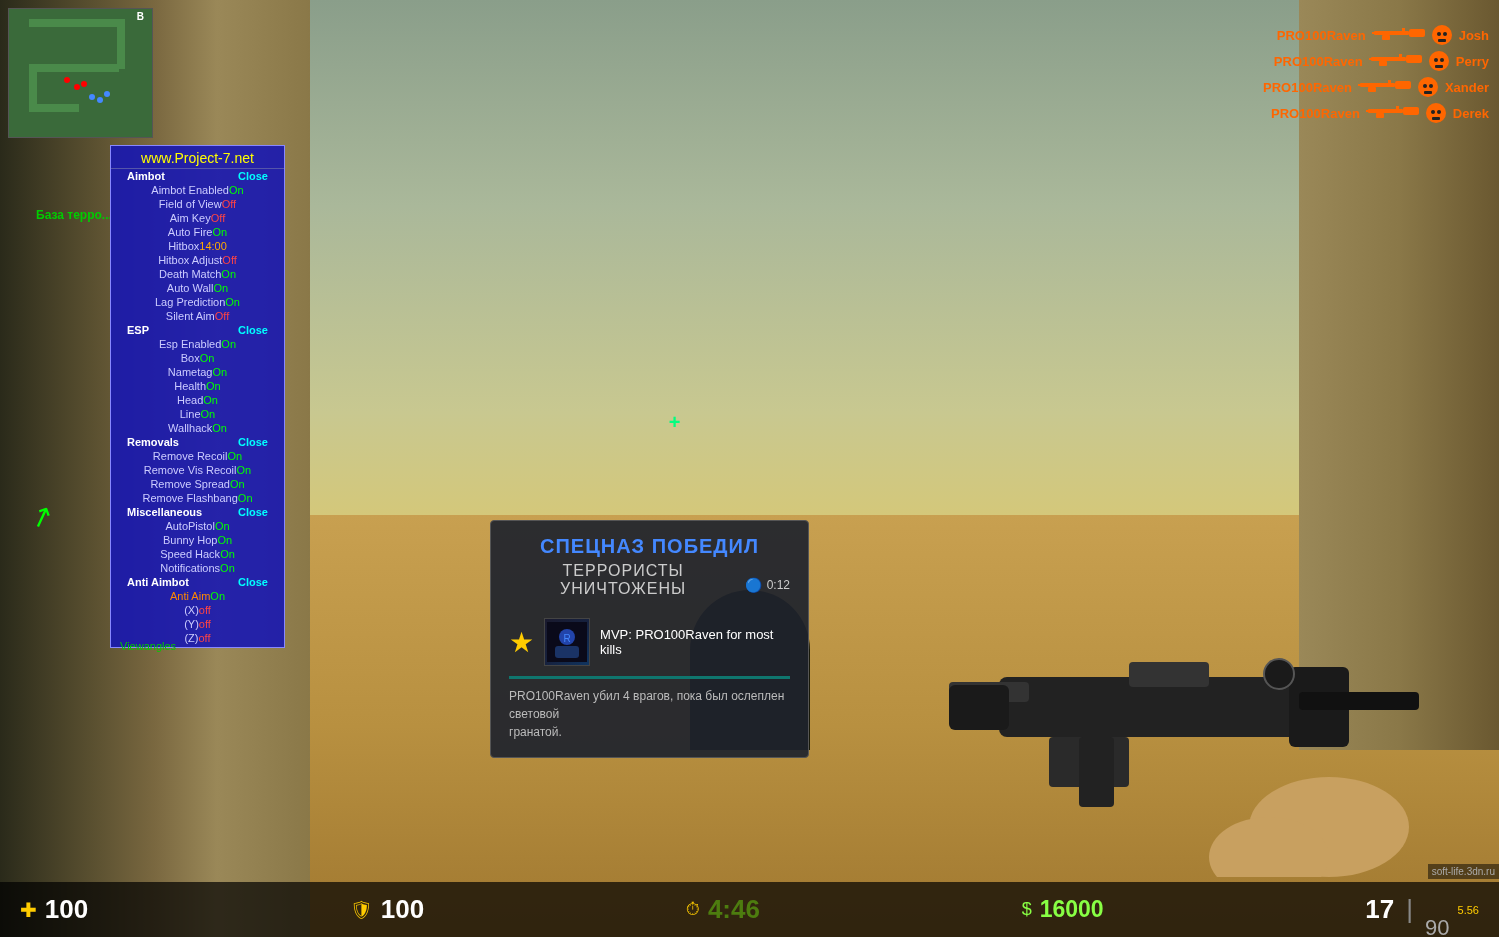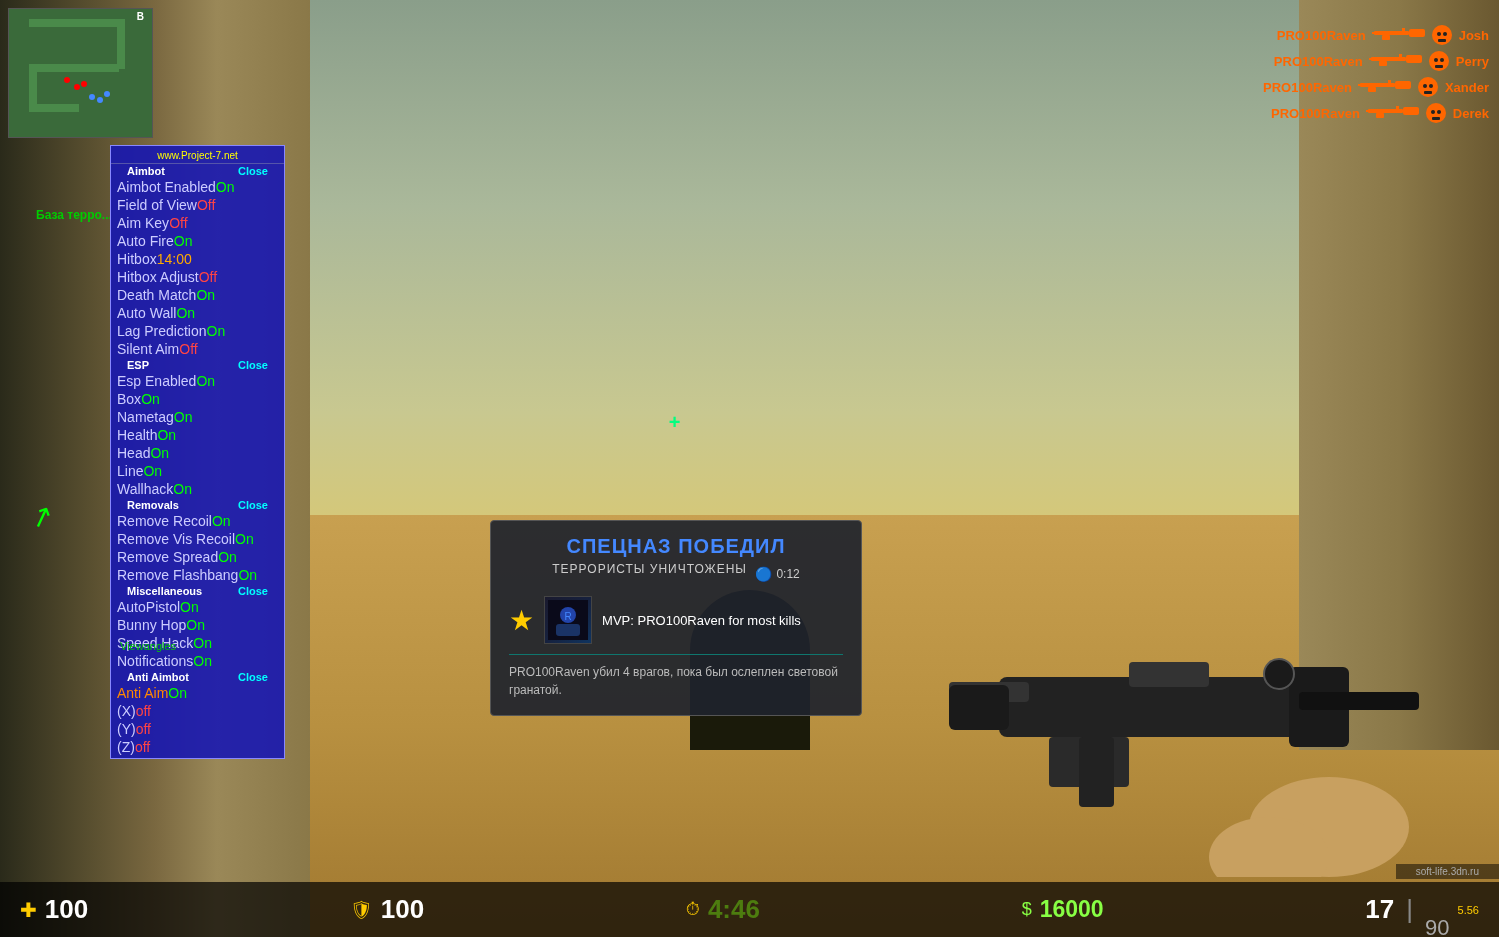--- a/index.html
+++ b/index.html
@@ -125,44 +125,44 @@
       left: 110px;
       width: 175px;
       background: rgba(20, 20, 180, 0.88);
       border: 1px solid #8888ff;
       font-size: 11px;
       padding: 2px 0;
     }
     .menu-url {
       text-align: center;
       color: #ffff00;
-      font-size: 10px;
+      font-size: 14px;
       padding: 2px 0;
       border-bottom: 1px solid #5555aa;
     }
     .menu-section-header {
       display: flex;
       justify-content: space-between;
       padding: 1px 16px;
       color: #ffffff;
       font-weight: bold;
       font-size: 11px;
     }
     .menu-section-header .section-name {
       color: #ffffff;
     }
     .menu-section-header .close-btn {
       color: #00ffff;
     }
     .menu-row {
       display: flex;
-      justify-content: flex-start;
+      justify-content: center;
       padding: 1px 6px;
       color: #ccccff;
-      font-size: 14px;
+      font-size: 11px;
     }
     .menu-row .val-on { color: #00ff00; }
     .menu-row .val-off { color: #ff4444; }
     .menu-row .val-num { color: #ffaa00; }
     .menu-section-header.esp-header .section-name { color: #ffffff; }
     .menu-row.anti-aim-row { color: #ff8800; }
 
     
     .terror-base {
       position: absolute;
@@ -232,38 +232,38 @@
       font-size: 13px;
       font-weight: bold;
       margin-left: 6px;
     }
 
     
     #win-panel {
       position: absolute;
       top: 520px;
       left: 490px;
-      width: 372px;
+      width: 319px;
       background: rgba(30, 35, 45, 0.92);
       border: 1px solid #555;
       border-radius: 4px;
       padding: 14px 18px 16px;
     }
     .win-title {
       text-align: center;
       color: #4488ff;
       font-size: 20px;
       font-weight: bold;
       letter-spacing: 1px;
       margin-bottom: 4px;
     }
     .win-subtitle {
       text-align: center;
       color: #cccccc;
-      font-size: 12px;
+      font-size: 16px;
       letter-spacing: 1px;
       margin-bottom: 10px;
     }
     .win-timer {
       display: inline-flex;
       align-items: center;
       gap: 4px;
       color: #cccccc;
       font-size: 12px;
     }
@@ -302,21 +302,21 @@
       font-size: 20px;
     }
     .win-mvp-text {
       color: #ffffff;
       font-size: 13px;
     }
     .win-description {
       color: #bbbbbb;
       font-size: 12px;
       line-height: 1.5;
-      border-top: 1px solid #0f766e;
+      border-top: 3px solid #0f766e;
       padding-top: 8px;
     }
     .win-subtitle-row {
       display: flex;
       justify-content: center;
       align-items: center;
       gap: 8px;
     }
 
     
@@ -390,21 +390,21 @@
     }
 
     
     .watermark {
       position: absolute;
       bottom: 58px;
       right: 0;
       background: rgba(0,0,0,0.5);
       color: #aaaaaa;
       font-size: 10px;
-      padding: 2px 20px;
+      padding: 2px 4px;
     }
   </style>
 </head>
 <body>
 
 <div id="game-bg">
   <div class="sky"></div>
   <div class="ground"></div>
   <div class="wall-left"></div>
   <div class="wall-right"></div>

